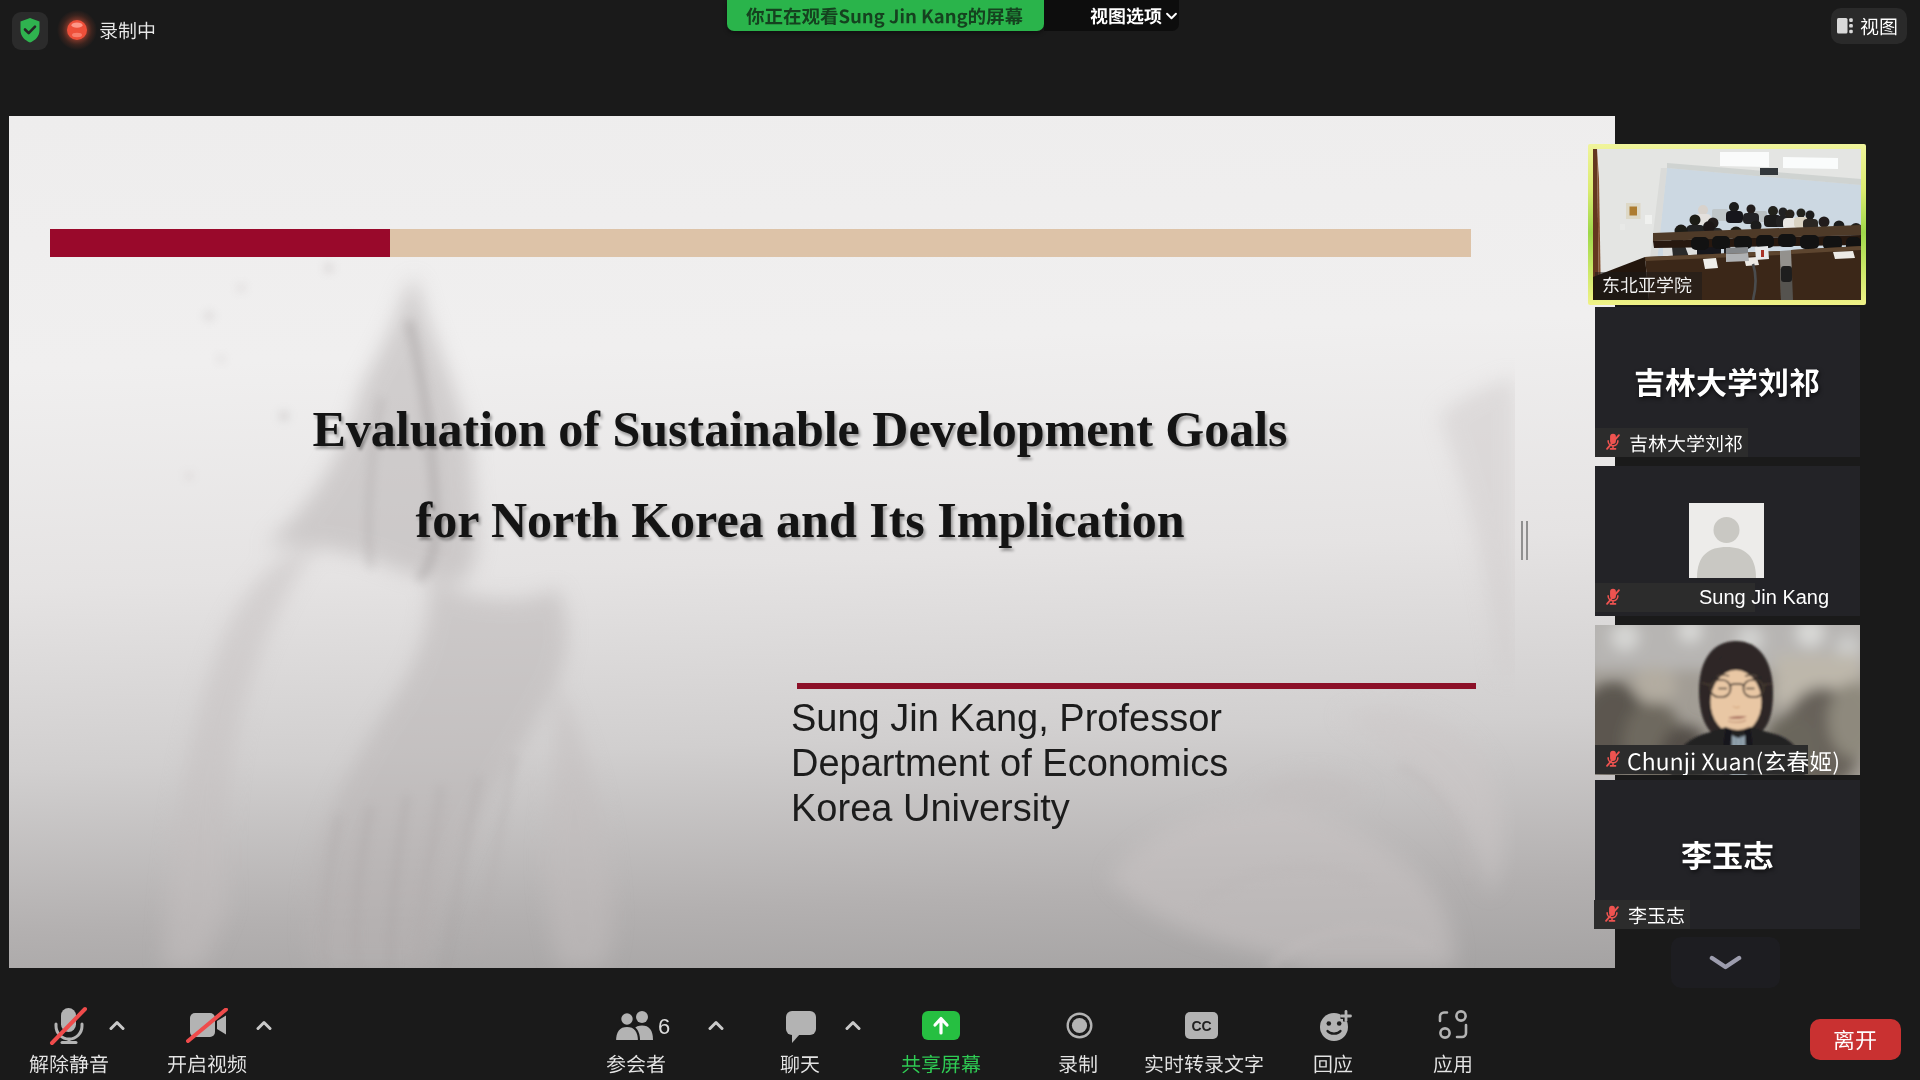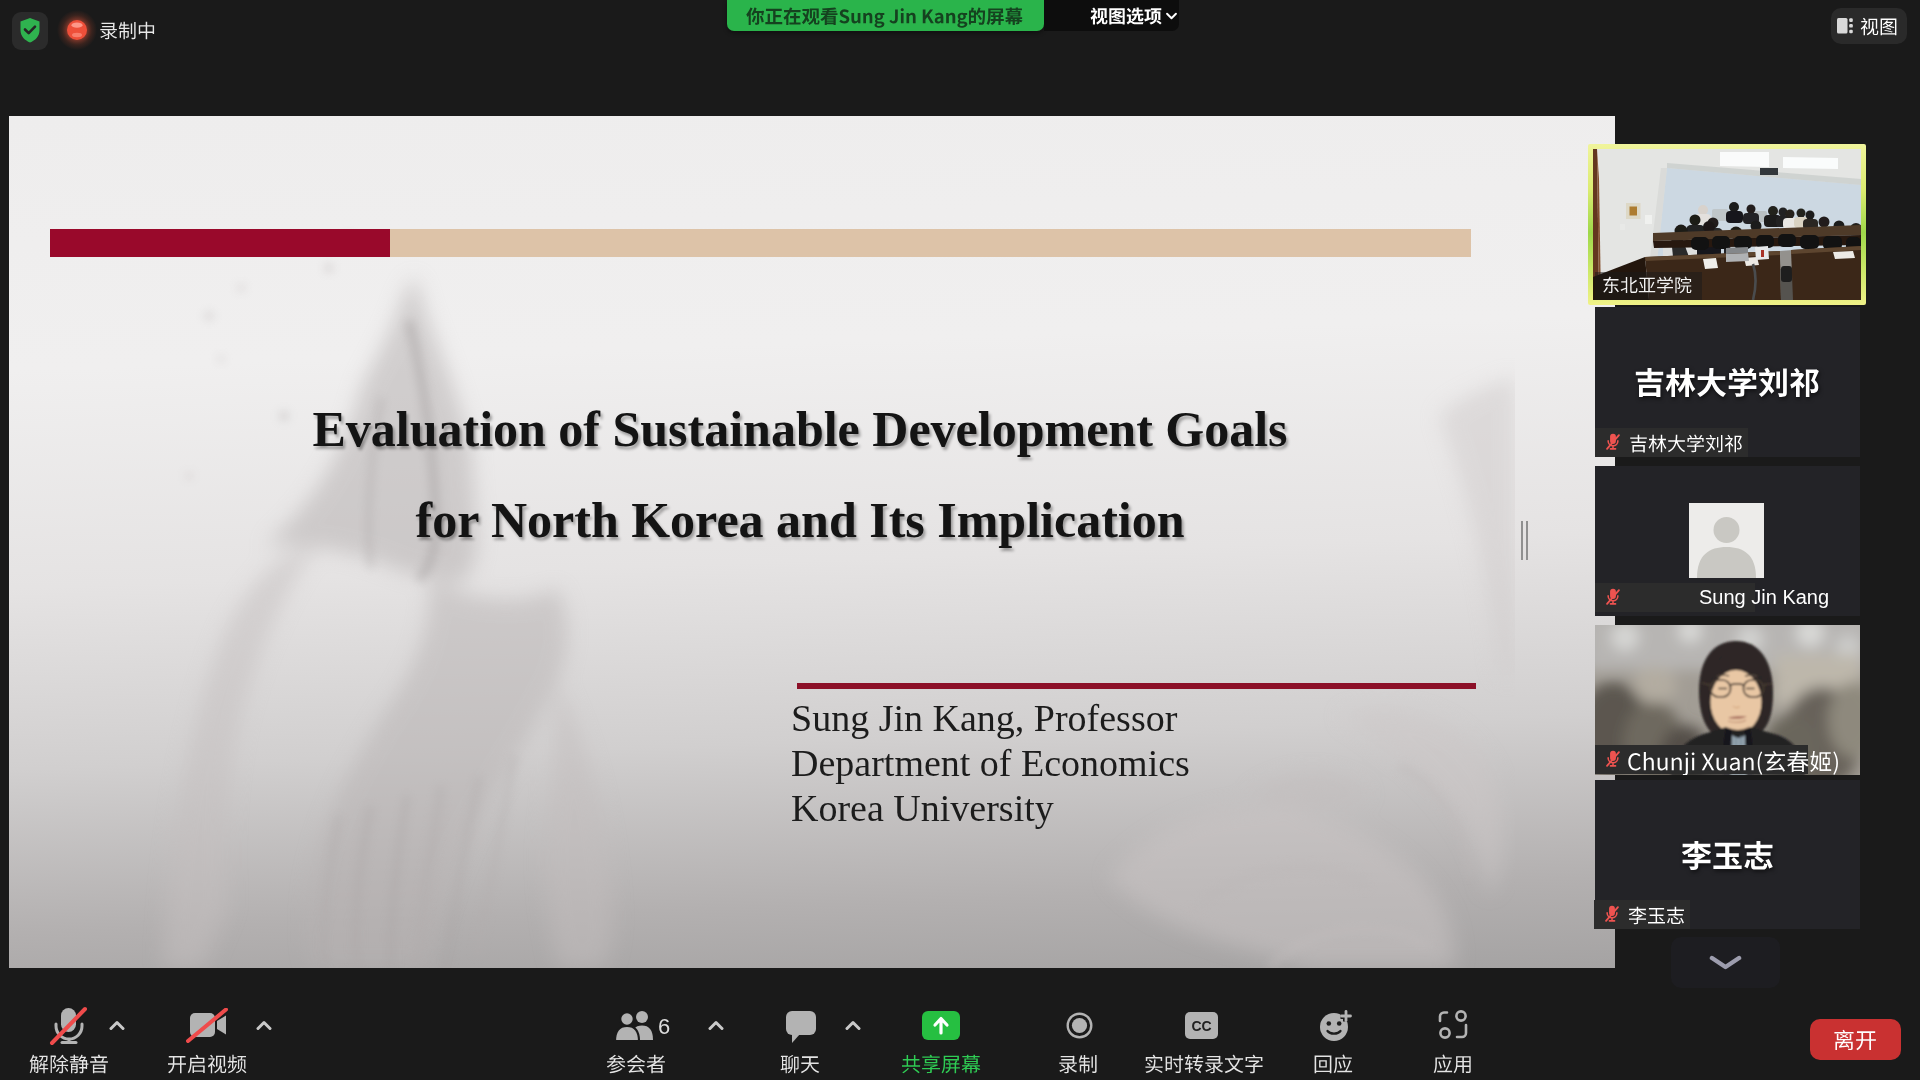--- a/index.html
+++ b/index.html
@@ -99,21 +99,21 @@
 <path d="M1260 852 C1300 810 1370 800 1420 830" stroke="#c2bdbd" stroke-width="8" fill="none"></path>
 <path d="M1390 650 C1430 670 1455 710 1460 760" stroke="#bdb8b8" stroke-width="9" fill="none"></path>
 </g>
 </svg>
 <div class="abs" style="left:41px;top:113px;width:340px;height:28px;background:#99092b;"></div>
 <div class="abs" style="left:381px;top:113px;width:1081px;height:28px;background:#ddc3a8;"></div>
 <div class="abs" style="left:38px;top:268px;width:1506px;text-align:center;
 font-family:'Liberation Serif',serif;font-weight:bold;font-size:50px;line-height:91px;color:#141414;
 text-shadow:2px 3px 3px rgba(0,0,0,0.33);">Evaluation of Sustainable Development Goals<br>for North Korea and Its Implication</div>
 <div class="abs" style="left:788px;top:567px;width:679px;height:6px;background:#8c1028;"></div>
-<div class="abs" style="left:782px;top:580px;font-family:Liberation Serif, serif;font-size:38px;
+<div class="abs" style="left:782px;top:580px;font-family:Liberation Sans, sans-serif;font-size:38px;
 line-height:45px;color:#1c1c1c;">Sung Jin Kang, Professor<br>Department of Economics<br>Korea University</div>
 </div>
 <div class="abs" style="left:1521px;top:521px;width:2px;height:39px;background:#909090;"></div>
 <div class="abs" style="left:1526px;top:521px;width:2px;height:39px;background:#909090;"></div>
 <div class="abs" style="left:1588px;top:144px;width:278px;height:161px;background:linear-gradient(180deg,#f0f49c 0%,#dcec72 28%,#9fd84a 55%,#cfe96a 80%,#f0f288 100%);border-radius:2px;"></div>
 <svg class="abs" style="left:1593px;top:149px" width="268" height="151" viewBox="0 0 268 151">
 <defs>
       <filter id="cb" x="-20%" y="-20%" width="140%" height="140%">
         <feGaussianBlur stdDeviation="0.7"></feGaussianBlur>
       </filter>

